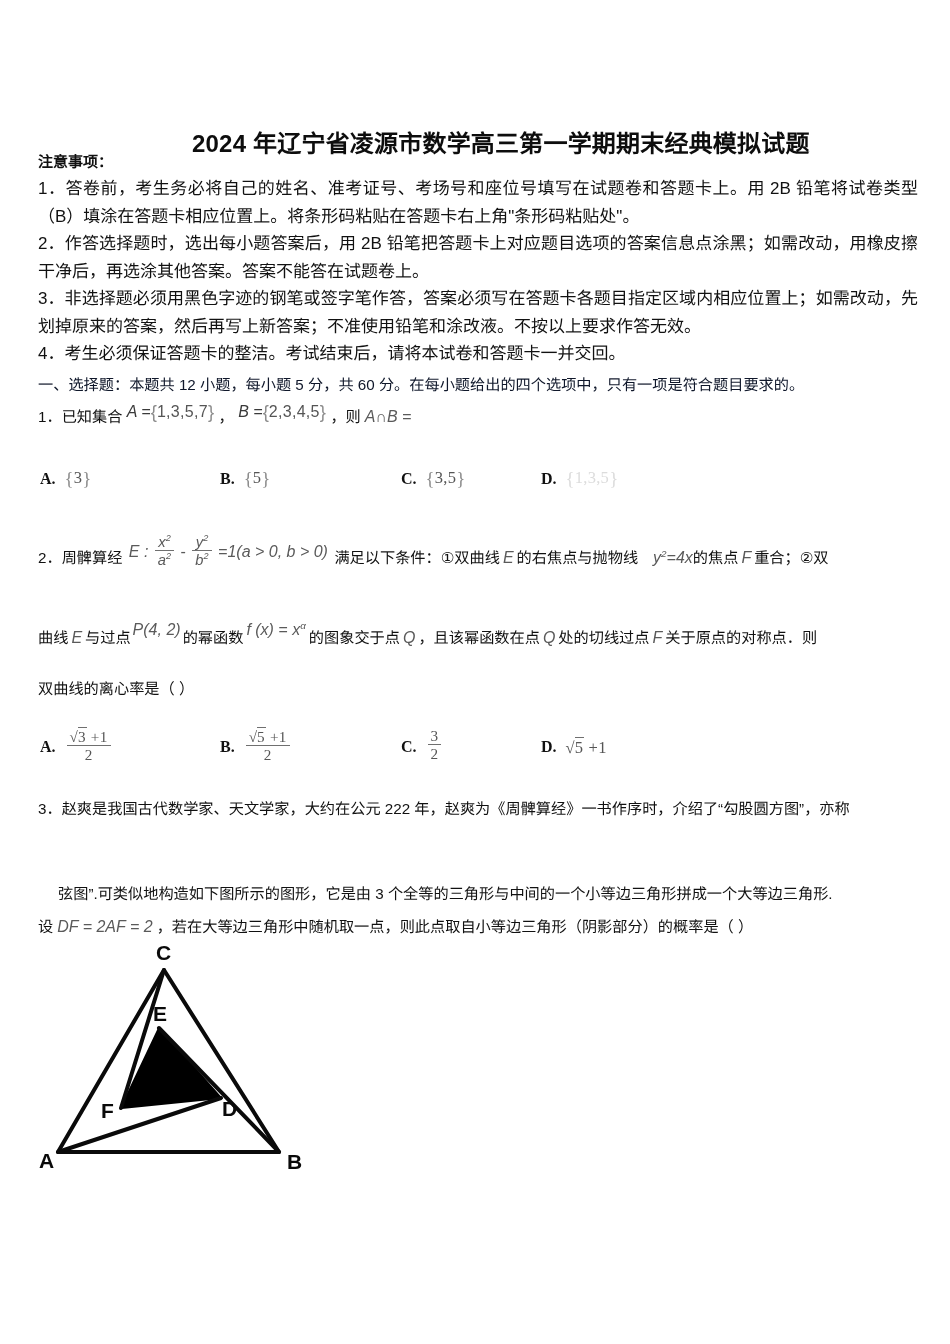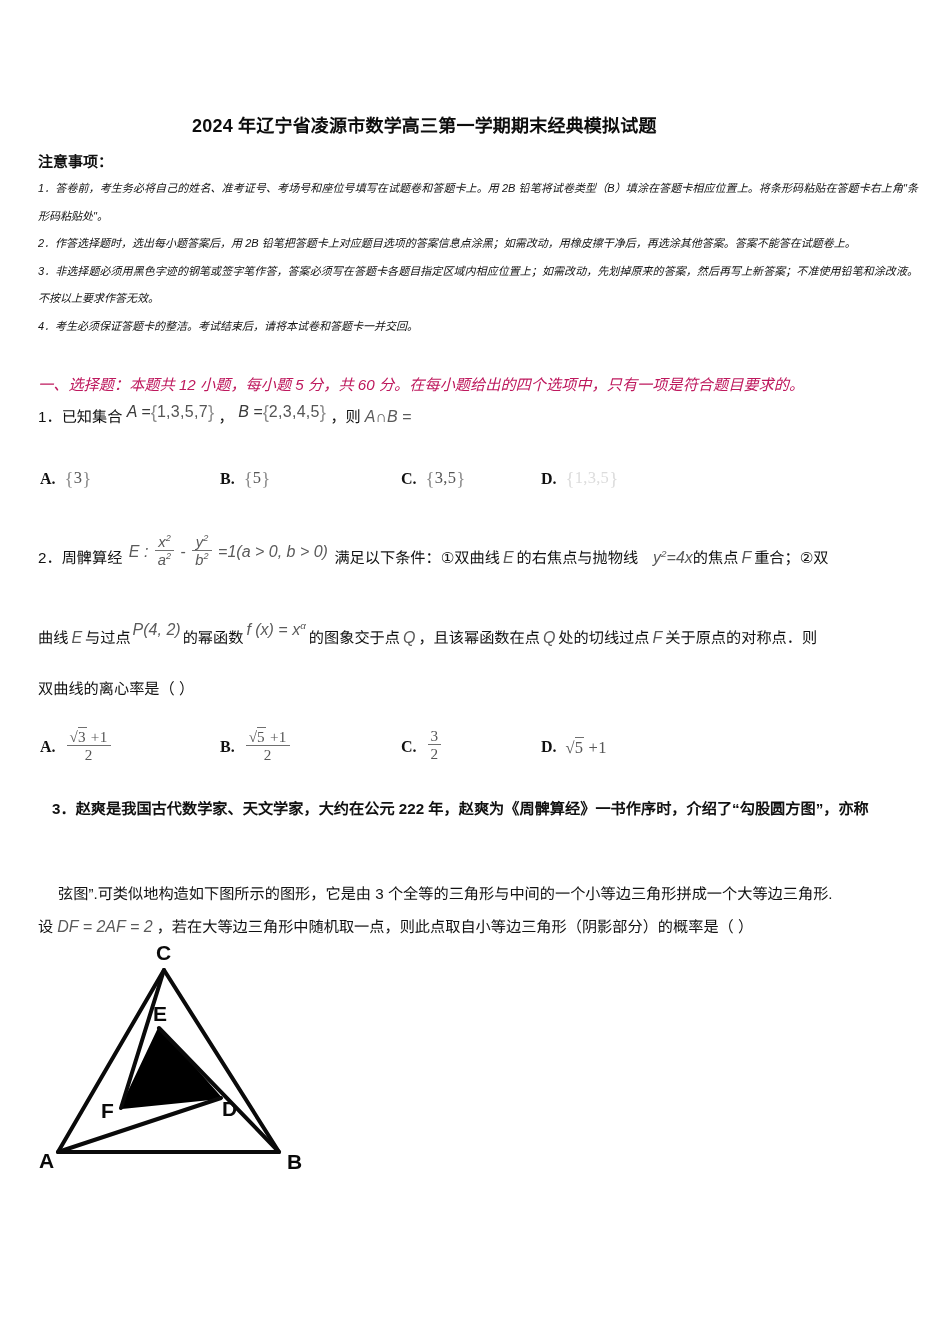--- a/index.html
+++ b/index.html
@@ -21,25 +21,25 @@
     height: 1344px;
     box-sizing: border-box;
     padding: 0;
     overflow: hidden;
   }
 
   
   .doc-title {
     position: absolute;
     left: 192px;
-    top: 111px;
+    top: 124px;
     width: 700px;
     font-family: "Liberation Sans", "DejaVu Sans", sans-serif;
     font-weight: bold;
-    font-size: 18px;
+    font-size: 24px;
     letter-spacing: 0.2px;
     color: #0d0d0d;
     white-space: nowrap;
   }
 
   
   .notice {
     position: absolute;
     left: 38px;
     top: 148px;
@@ -47,40 +47,38 @@
   }
   .notice-head {
     font-family: "Liberation Sans", "DejaVu Sans", sans-serif;
     font-weight: bold;
     font-size: 15px;
     line-height: 27px;
     color: #111;
   }
   .notice-item {
     font-family: "Liberation Sans", "DejaVu Sans", sans-serif;
-    font-size: 11px;
+    font-size: 17px;
     line-height: 27.5px;
     color: #111;
     text-align: justify;
     text-justify: inter-ideograph;
-    font-style: italic;
   }
 
   
   .section-head {
     position: absolute;
     left: 38px;
     top: 372px;
     width: 880px;
     font-family: "Liberation Sans", "DejaVu Sans", sans-serif;
     font-size: 15.2px;
     line-height: 26px;
-    color: #be185d;
+    color: #0f172a;
     white-space: nowrap;
-    font-style: italic;
   }
 
   
   .qline {
     position: absolute;
     font-family: "Liberation Sans", "DejaVu Sans", sans-serif;
     font-size: 15.2px;
     line-height: 27px;
     color: #111;
   }
@@ -291,21 +289,21 @@
           <span class="den"><span class="nums">2</span></span>
         </span>
       </span>
     </div>
     <div class="opt" style="left:503px; height:58px;">
       <span class="opt-letter">D.</span>
       <span class="opt-body"><span class="radical"><span class="rad-sign">√</span><span class="rad-body"><span class="nums">5</span></span></span><span class="nums"> +1</span></span>
     </div>
   </div>
 
-  <div class="qline" style="left:52px; top:795px; width:890px;font-weight:bold;">
+  <div class="qline" style="left:38px; top:795px; width:890px;">
     <span class="qnum">3．</span><span>赵爽是我国古代数学家、天文学家，大约在公元 222 年，赵爽为《周髀算经》一书作序时，介绍了“勾股圆方图”，亦称</span>
   </div>
   <div class="qline" style="left:38px; top:880px; width:890px;margin-left:20px;">弦图”.可类似地构造如下图所示的图形，它是由 3 个全等的三角形与中间的一个小等边三角形拼成一个大等边三角形.</div>
   <div class="qline" style="left:38px; top:913px; width:890px;">
     <span>设</span><span class="math" style="margin:0 4px;">DF = 2AF = 2</span><span>，若在大等边三角形中随机取一点，则此点取自小等边三角形（阴影部分）的概率是（  ）</span>
   </div>
 
   <div class="figure">
     <svg width="270" height="240" viewBox="0 0 270 240">
 

